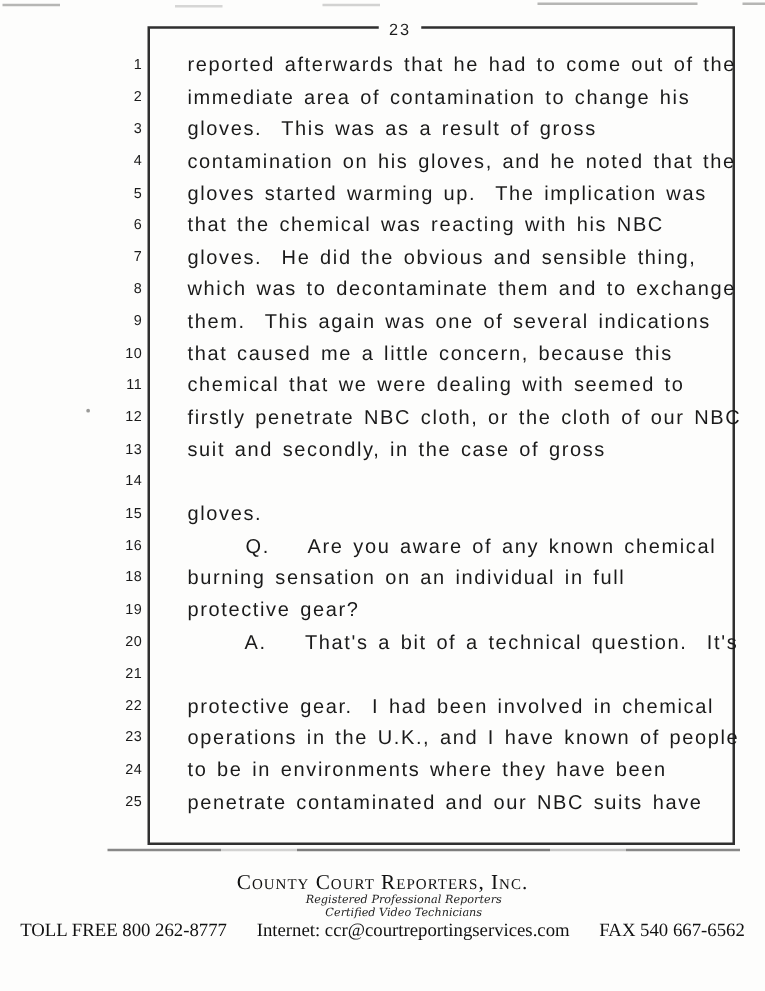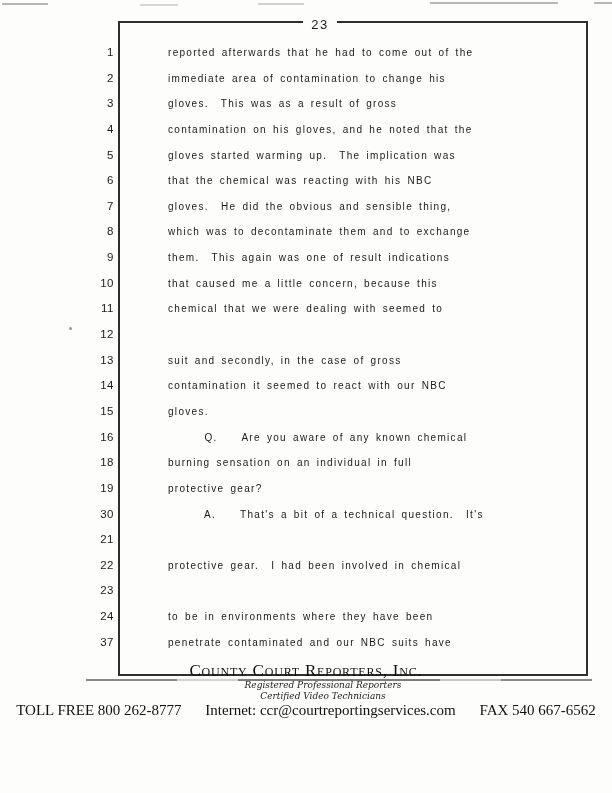--- a/index.html
+++ b/index.html
@@ -74,32 +74,32 @@
   .line-num {
     flex: none;
     width: 114px;
     text-align: right;
     font-size: 11.5px;
     letter-spacing: 0.5px;
     color: #1b1b1b;
     line-height: 13px;
   }
   .line-text {
-    margin-left: 54px;
-    font-size: 10px;
+    margin-left: 36px;
+    font-size: 16px;
     letter-spacing: 1.3px;
     word-spacing: 2px;
     white-space: pre;
     color: #1a1a1a;
     line-height: 13px;
   }
   .footer {
     position: absolute;
     left: 0;
-    top: 662px;
+    top: 697px;
     width: 612px;
     text-align: center;
   }
   .company-name {
     font-family: "Liberation Serif", serif;
     font-variant: small-caps;
     font-size: 17px;
     line-height: 18px;
     letter-spacing: 0.8px;
     color: #111;
@@ -181,45 +181,45 @@
       <span class="line-text">gloves.  He did the obvious and sensible thing,</span>
     </div>
 
     <div class="line-row">
       <span class="line-num">8</span>
       <span class="line-text">which was to decontaminate them and to exchange</span>
     </div>
 
     <div class="line-row">
       <span class="line-num">9</span>
-      <span class="line-text">them.  This again was one of result indications</span>
+      <span class="line-text">them.  This again was one of several indications</span>
     </div>
 
     <div class="line-row">
       <span class="line-num">10</span>
       <span class="line-text">that caused me a little concern, because this</span>
     </div>
 
     <div class="line-row">
       <span class="line-num">11</span>
       <span class="line-text">chemical that we were dealing with seemed to</span>
     </div>
 
     <div class="line-row">
       <span class="line-num">12</span>
+      <span class="line-text">firstly penetrate NBC cloth, or the cloth of our NBC</span>
     </div>
 
     <div class="line-row">
       <span class="line-num">13</span>
       <span class="line-text">suit and secondly, in the case of gross</span>
     </div>
 
     <div class="line-row">
       <span class="line-num">14</span>
-      <span class="line-text">contamination it seemed to react with our NBC</span>
     </div>
 
     <div class="line-row">
       <span class="line-num">15</span>
       <span class="line-text">gloves.</span>
     </div>
 
     <div class="line-row">
       <span class="line-num">16</span>
       <span class="line-text">      Q.    Are you aware of any known chemical</span>
@@ -230,44 +230,45 @@
       <span class="line-num">18</span>
       <span class="line-text">burning sensation on an individual in full</span>
     </div>
 
     <div class="line-row">
       <span class="line-num">19</span>
       <span class="line-text">protective gear?</span>
     </div>
 
     <div class="line-row">
-      <span class="line-num">30</span>
+      <span class="line-num">20</span>
       <span class="line-text">      A.    That's a bit of a technical question.  It's</span>
     </div>
 
     <div class="line-row">
       <span class="line-num">21</span>
     </div>
 
     <div class="line-row">
       <span class="line-num">22</span>
       <span class="line-text">protective gear.  I had been involved in chemical</span>
     </div>
 
     <div class="line-row">
       <span class="line-num">23</span>
+      <span class="line-text">operations in the U.K., and I have known of people</span>
     </div>
 
     <div class="line-row">
       <span class="line-num">24</span>
       <span class="line-text">to be in environments where they have been</span>
     </div>
 
     <div class="line-row">
-      <span class="line-num">37</span>
+      <span class="line-num">25</span>
       <span class="line-text">penetrate contaminated and our NBC suits have</span>
     </div>
   </div>
 
 <div class="footer">
   <div class="company-name">County Court Reporters, Inc.</div>
   <div class="tagline">Registered Professional Reporters</div>
   <div class="tagline">Certified Video Technicians</div>
   <div class="contact-line">
     <span class="seg">TOLL FREE   800 262-8777</span>

